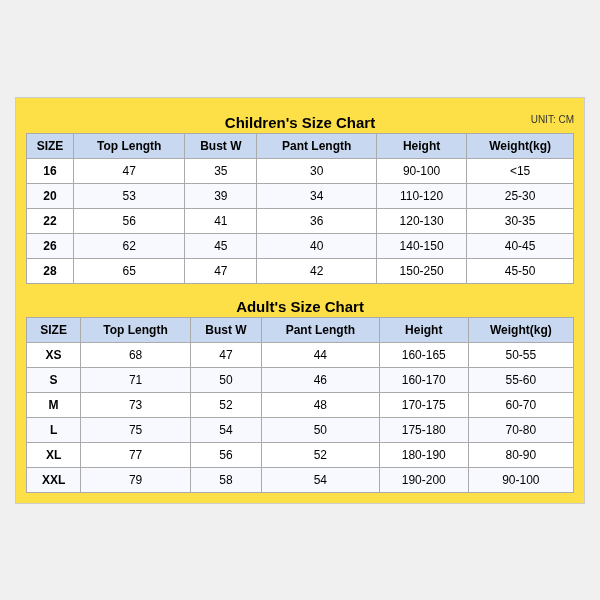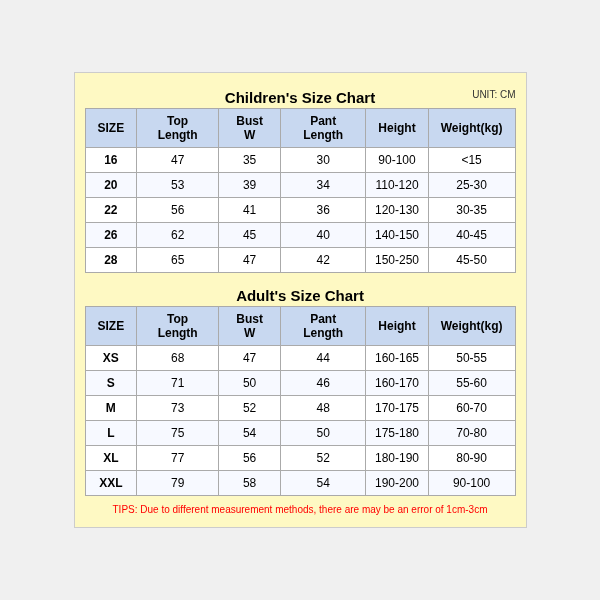--- a/index.html
+++ b/index.html
@@ -6,23 +6,23 @@
     body {
       background: #f0f0f0;
       display: flex;
       justify-content: center;
       align-items: center;
       width: 600px;
       height: 600px;
       font-family: Arial, sans-serif;
     }
     .chart-container {
-      background: #fef9c3;
+      background: #fde047;
       border: 1px solid #ccc;
-      width: 453px;
+      width: 570px;
       padding: 10px;
     }
     .section-title {
       text-align: center;
       font-size: 15px;
       font-weight: bold;
       padding: 6px 0 2px 0;
       position: relative;
     }
     .unit-label {
@@ -34,21 +34,21 @@
       color: #333;
     }
     table {
       width: 100%;
       border-collapse: collapse;
       font-size: 12px;
     }
     th {
       background-color: #c8d8f0;
       border: 1px solid #aaa;
-      padding: 5px 12px;
+      padding: 5px 0;
       text-align: center;
       font-weight: bold;
       font-size: 12px;
     }
     td {
       border: 1px solid #aaa;
       padding: 5px 4px;
       text-align: center;
     }
     tr:nth-child(even) td {
@@ -198,15 +198,14 @@
           <td>XXL</td>
           <td>79</td>
           <td>58</td>
           <td>54</td>
           <td>190-200</td>
           <td>90-100</td>
         </tr>
       </tbody>
   </table>
 
-  <div class="tips">TIPS: Due to different measurement methods, there are may be an error of 1cm-3cm</div>
 
 </div>
 
 </body></html>

